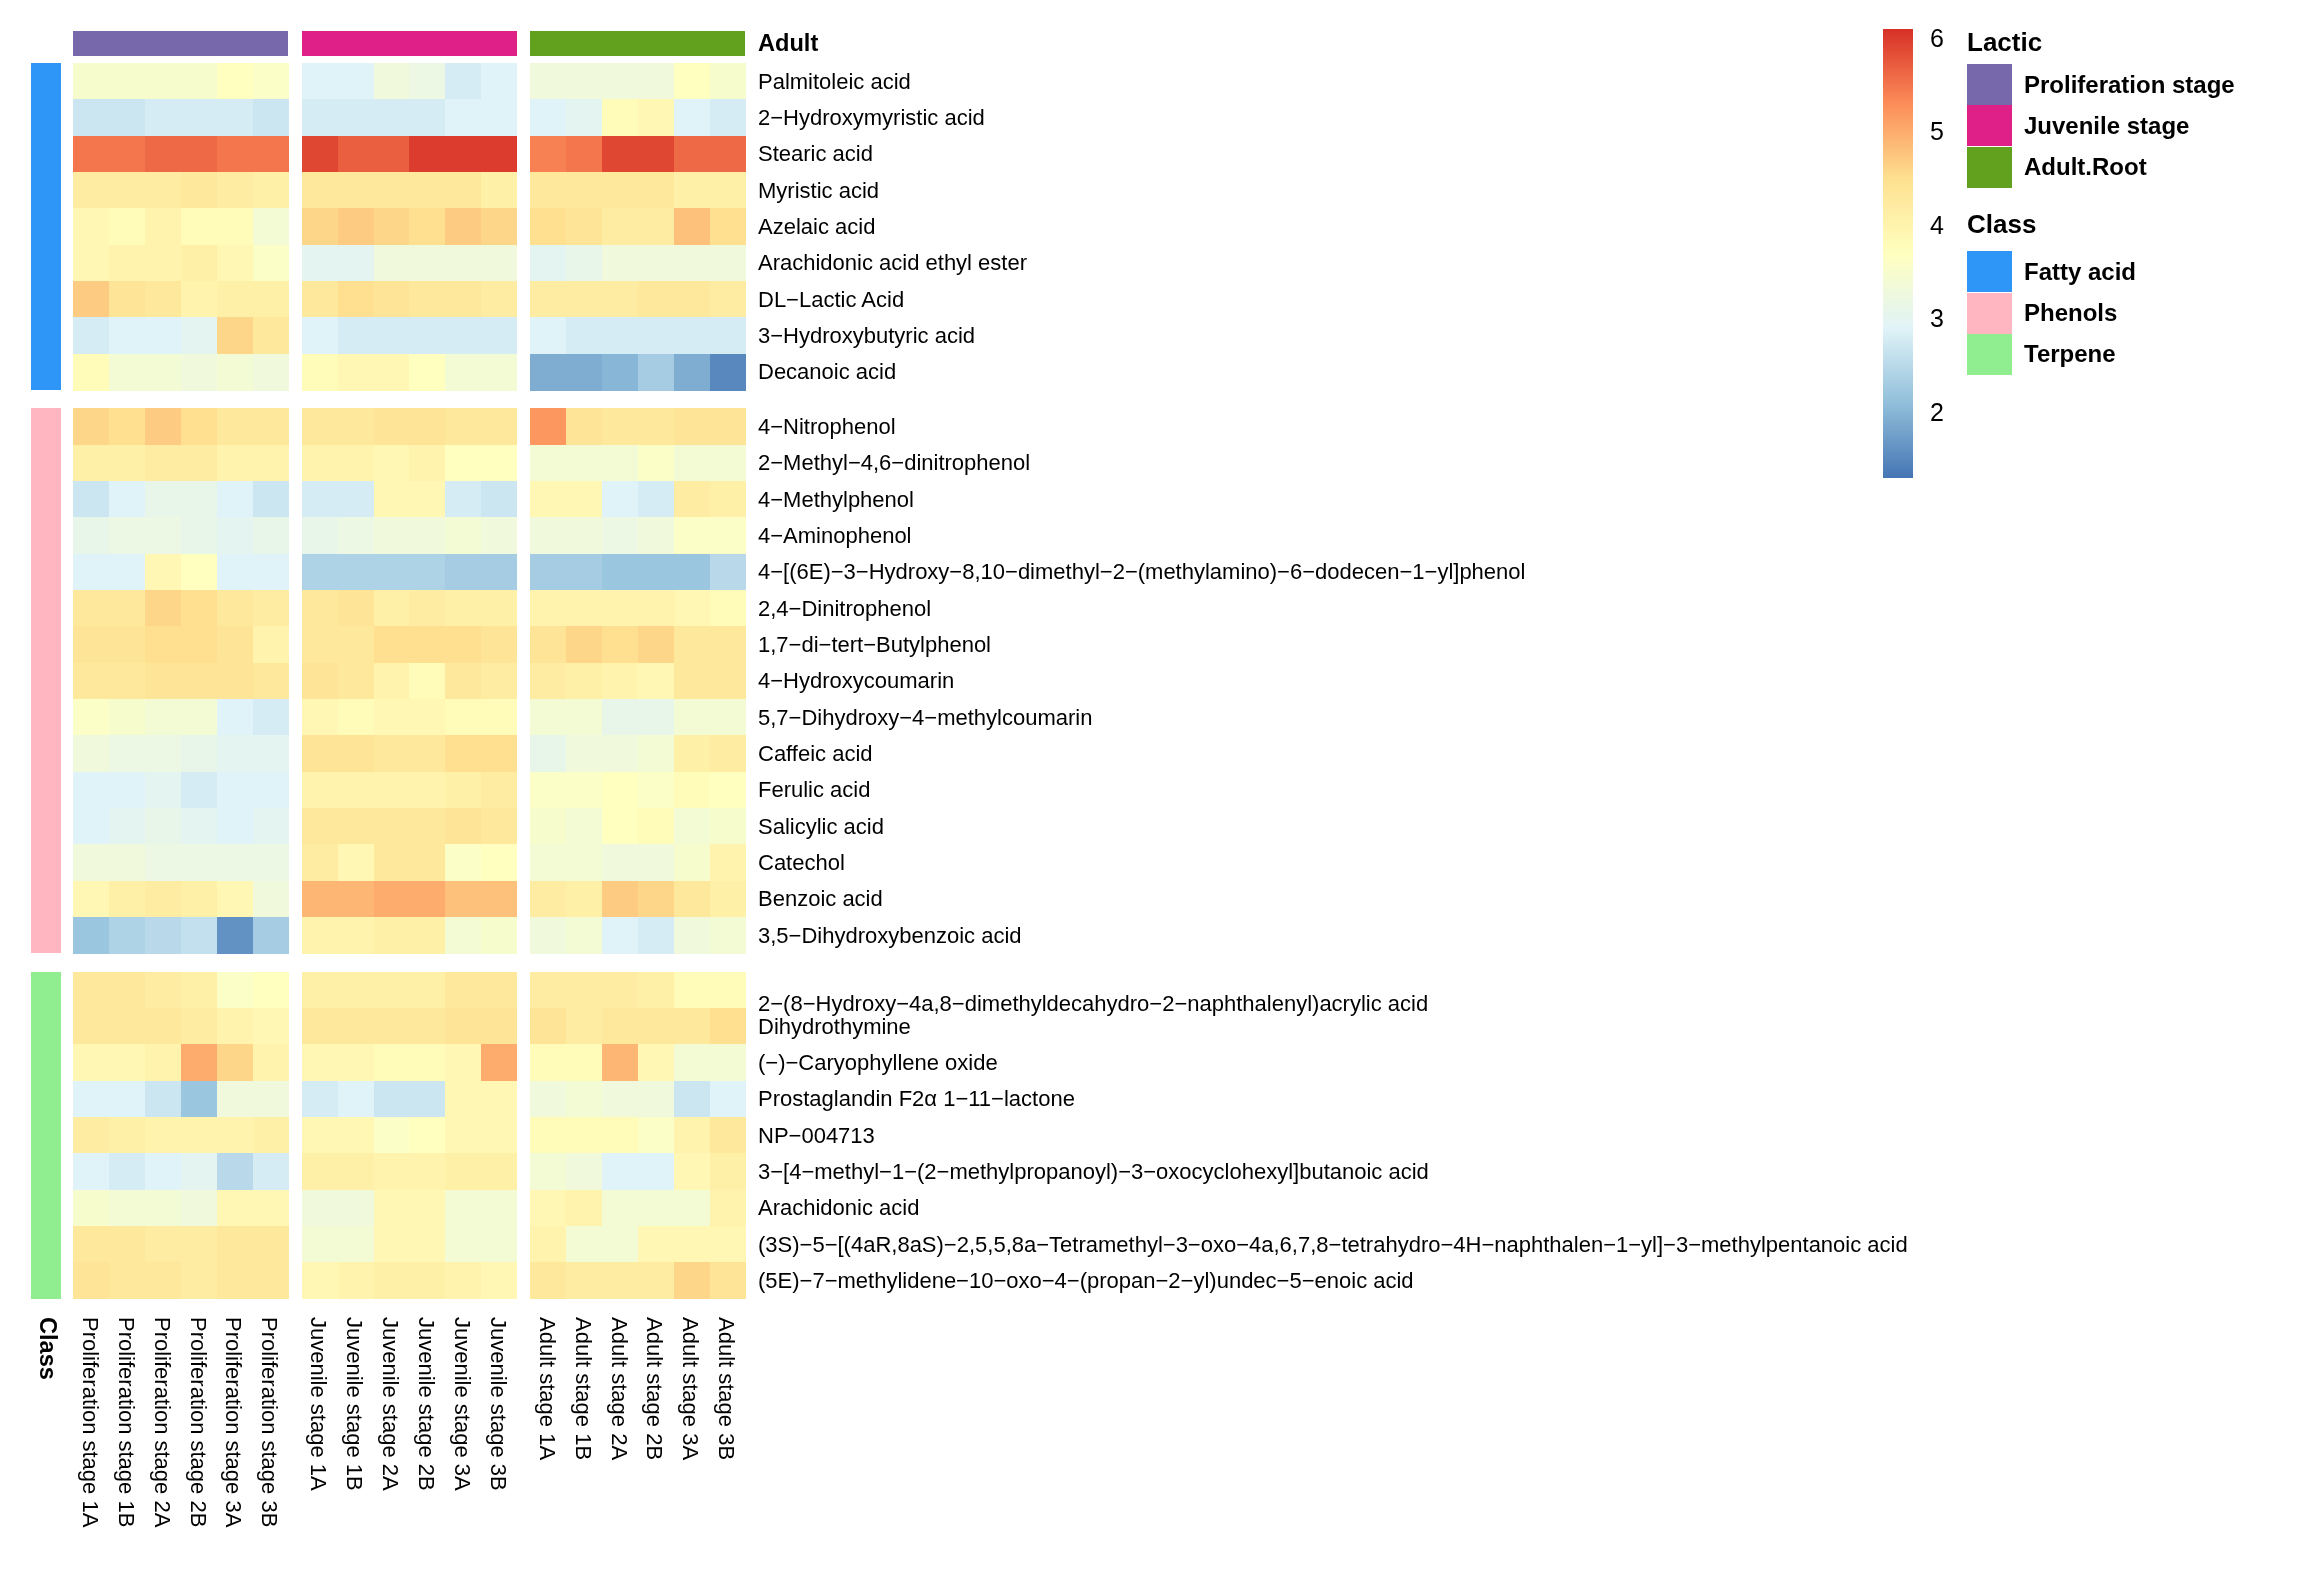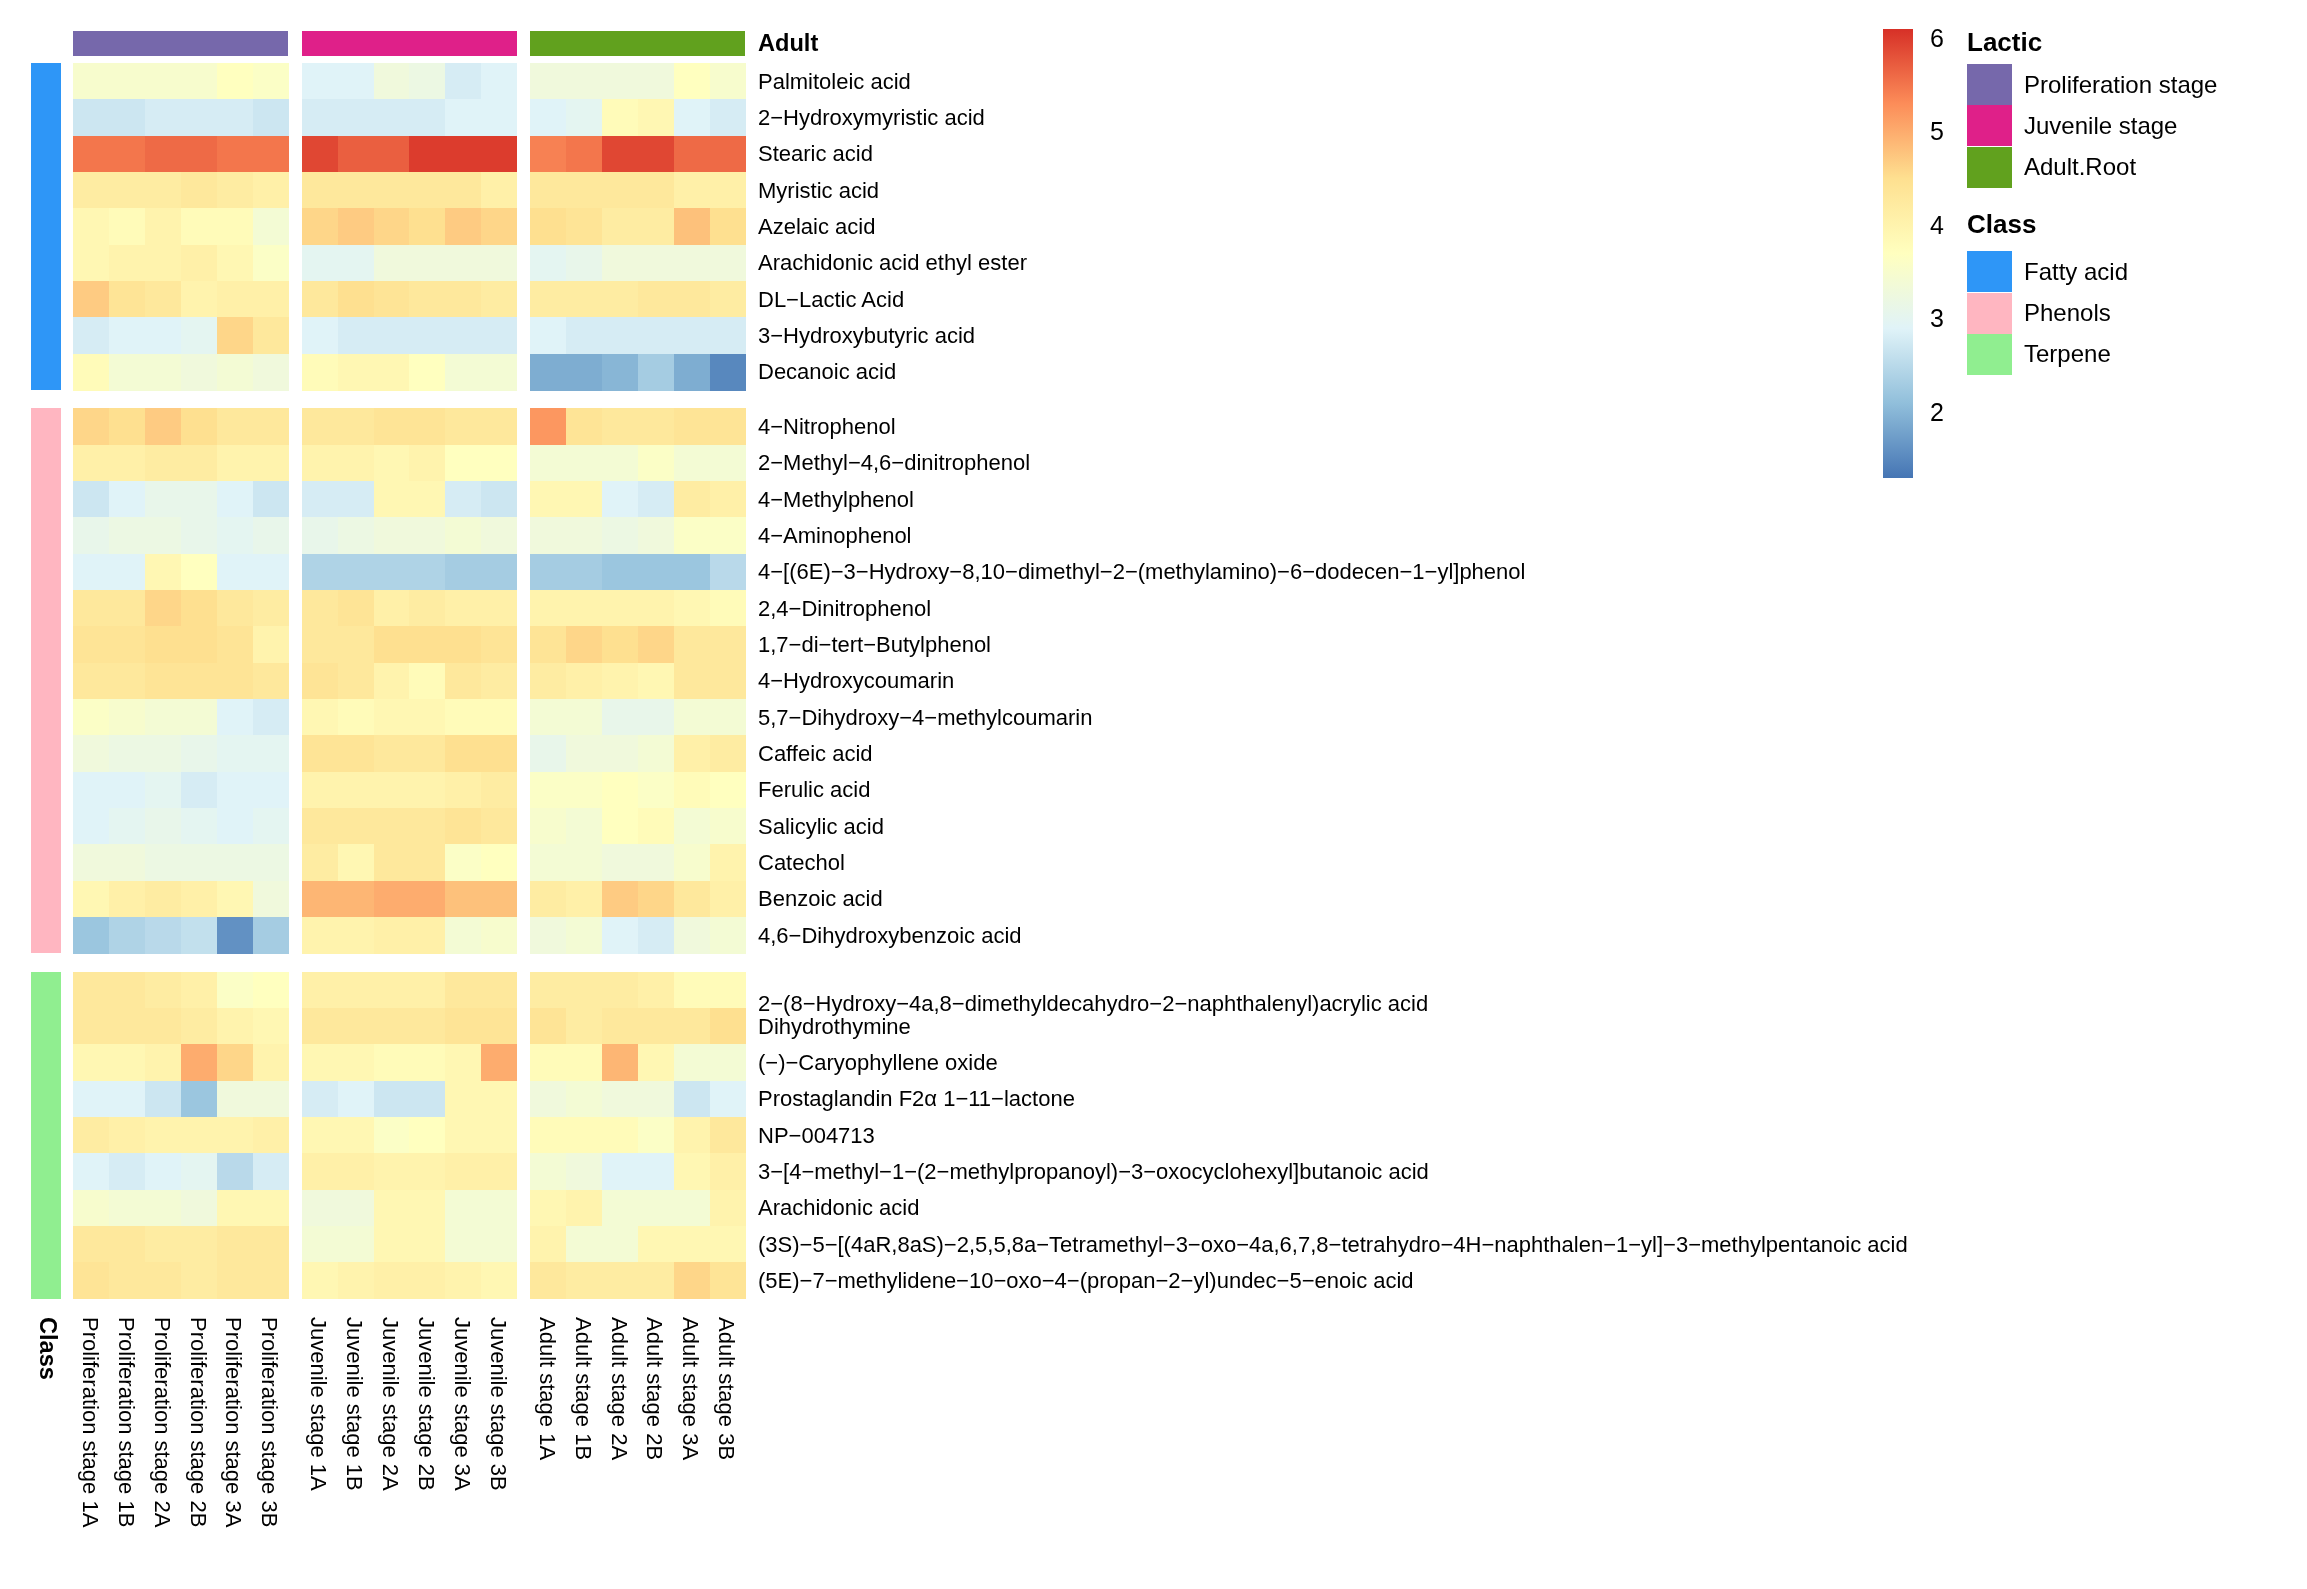--- a/index.html
+++ b/index.html
@@ -6,21 +6,21 @@
   .fig{position:relative;width:2307px;height:1590px;background:#ffffff;overflow:hidden;
        font-family:"Liberation Sans","DejaVu Sans",sans-serif;color:#000;}
   .abs{position:absolute;}
   .cell{position:absolute;}
   .row-label{position:absolute;font-size:22px;line-height:25px;white-space:nowrap;}
   .col-label{position:absolute;font-size:22px;line-height:1;writing-mode:vertical-rl;white-space:nowrap;}
   .hdr{position:absolute;font-weight:bold;font-size:23.6px;line-height:25px;white-space:nowrap;}
   .class-axis{position:absolute;font-weight:bold;font-size:23.6px;writing-mode:vertical-rl;white-space:nowrap;}
   .tick{position:absolute;font-size:25px;line-height:25px;}
   .leg-title{position:absolute;font-weight:bold;font-size:26px;line-height:27.5px;}
-  .leg-item-label{position:absolute;font-size:24px;line-height:26px;white-space:nowrap;}
+  .leg-item-label{position:absolute;font-size:24px;line-height:26px;white-space:nowrap;font-weight:bold;}
   .swatch{position:absolute;}
 </style>
 </head>
 <body>
 
 <div class="fig">
   <div id="stage-bars" class="abs">
       <div class="abs" style="left: 73px; top: 31px; width: 215px; height: 25px; background: rgb(118, 104, 171);"></div>
       <div class="abs" style="left: 302px; top: 31px; width: 215px; height: 25px; background: rgb(223, 32, 137);"></div>
       <div class="abs" style="left: 530px; top: 31px; width: 215px; height: 25px; background: rgb(97, 161, 30);"></div>
@@ -645,21 +645,21 @@
       <div class="row-label" style="left: 758px; top: 559px;">4−[(6E)−3−Hydroxy−8,10−dimethyl−2−(methylamino)−6−dodecen−1−yl]phenol</div>
       <div class="row-label" style="left: 758px; top: 596px;">2,4−Dinitrophenol</div>
       <div class="row-label" style="left: 758px; top: 632px;">1,7−di−tert−Butylphenol</div>
       <div class="row-label" style="left: 758px; top: 668px;">4−Hydroxycoumarin</div>
       <div class="row-label" style="left: 758px; top: 705px;">5,7−Dihydroxy−4−methylcoumarin</div>
       <div class="row-label" style="left: 758px; top: 741px;">Caffeic acid</div>
       <div class="row-label" style="left: 758px; top: 777px;">Ferulic acid</div>
       <div class="row-label" style="left: 758px; top: 814px;">Salicylic acid</div>
       <div class="row-label" style="left: 758px; top: 850px;">Catechol</div>
       <div class="row-label" style="left: 758px; top: 886px;">Benzoic acid</div>
-      <div class="row-label" style="left: 758px; top: 923px;">4,6−Dihydroxybenzoic acid</div>
+      <div class="row-label" style="left: 758px; top: 923px;">3,5−Dihydroxybenzoic acid</div>
       <div class="row-label" style="left: 758px; top: 977px; margin-top: 14px;">2−(8−Hydroxy−4a,8−dimethyldecahydro−2−naphthalenyl)acrylic acid</div>
       <div class="row-label" style="left: 758px; top: 1014px;">Dihydrothymine</div>
       <div class="row-label" style="left: 758px; top: 1050px;">(−)−Caryophyllene oxide</div>
       <div class="row-label" style="left: 758px; top: 1086px;">Prostaglandin F2α 1−11−lactone</div>
       <div class="row-label" style="left: 758px; top: 1123px;">NP−004713</div>
       <div class="row-label" style="left: 758px; top: 1159px;">3−[4−methyl−1−(2−methylpropanoyl)−3−oxocyclohexyl]butanoic acid</div>
       <div class="row-label" style="left: 758px; top: 1195px;">Arachidonic acid</div>
       <div class="row-label" style="left: 758px; top: 1232px;">(3S)−5−[(4aR,8aS)−2,5,5,8a−Tetramethyl−3−oxo−4a,6,7,8−tetrahydro−4H−naphthalen−1−yl]−3−methylpentanoic acid</div>
       <div class="row-label" style="left: 758px; top: 1268px;">(5E)−7−methylidene−10−oxo−4−(propan−2−yl)undec−5−enoic acid</div>
     </div>

